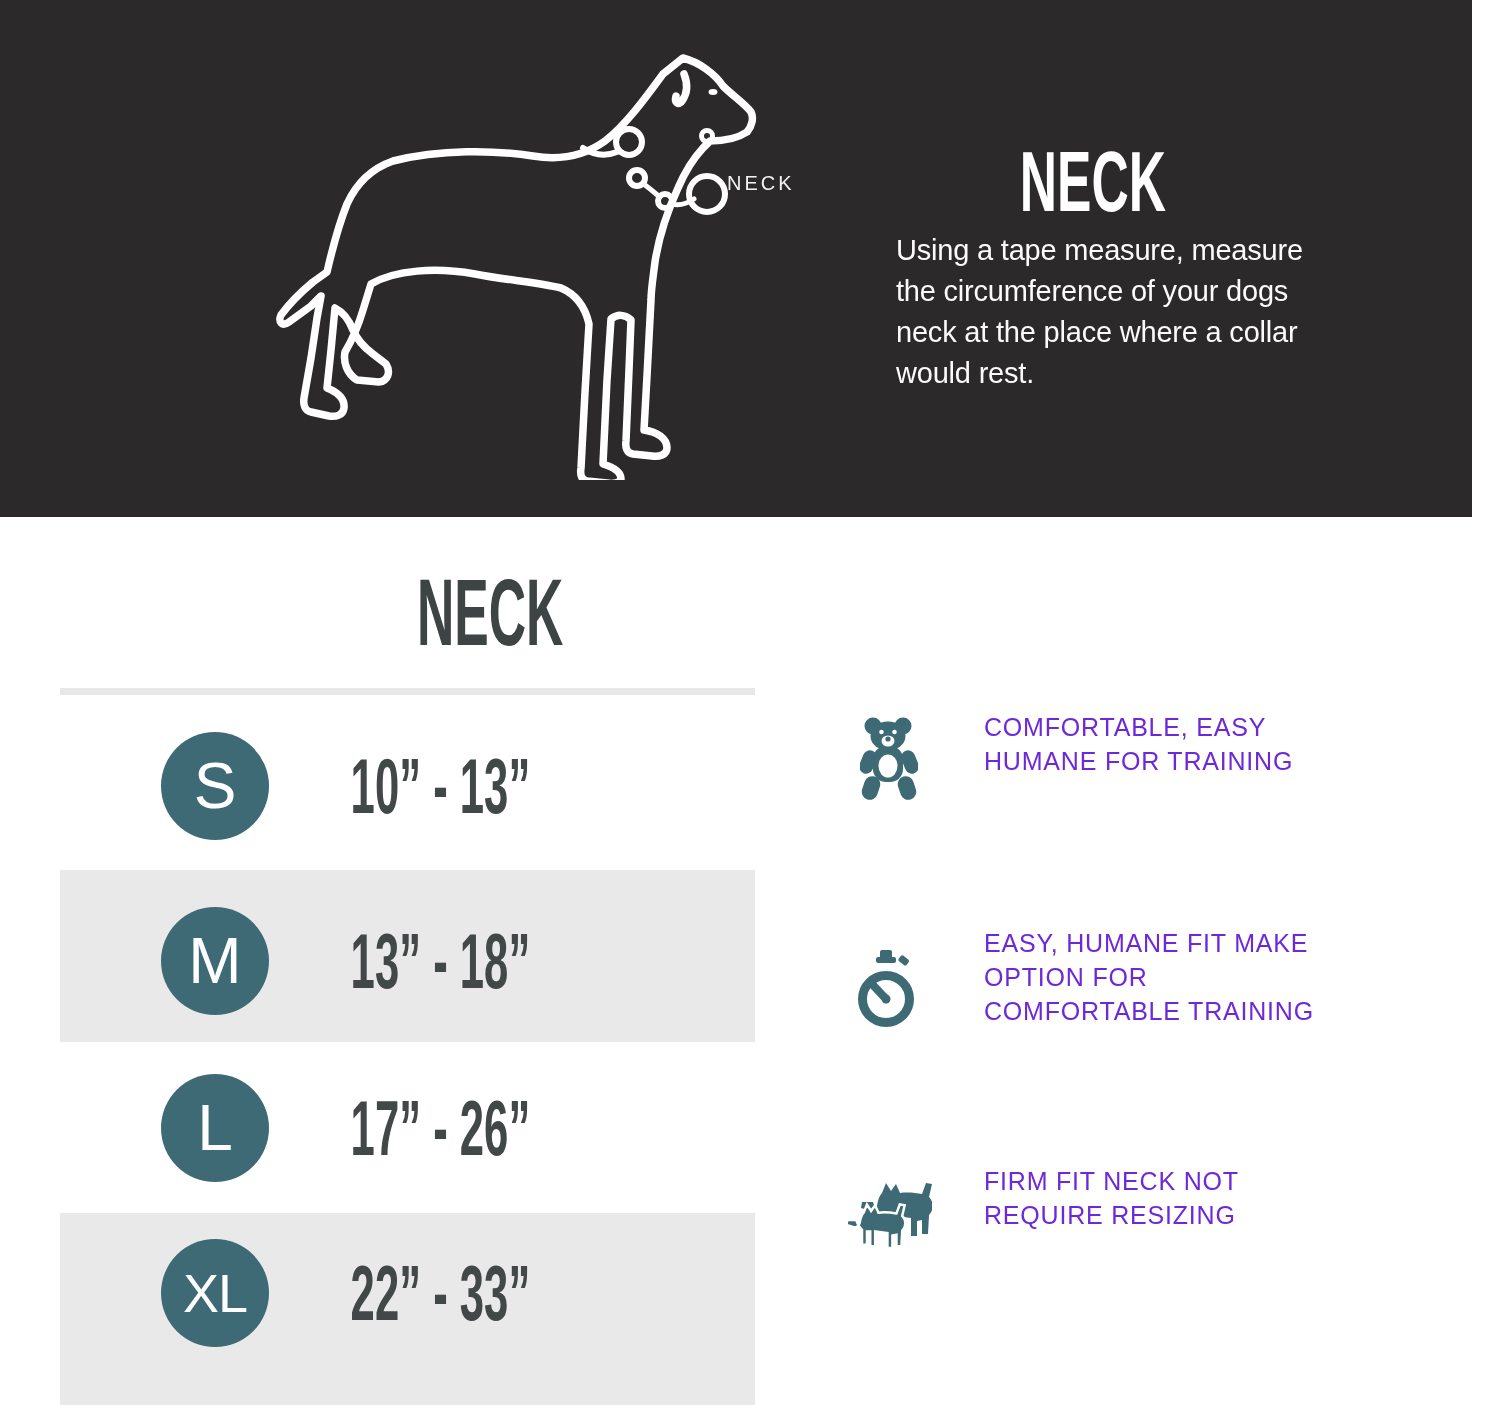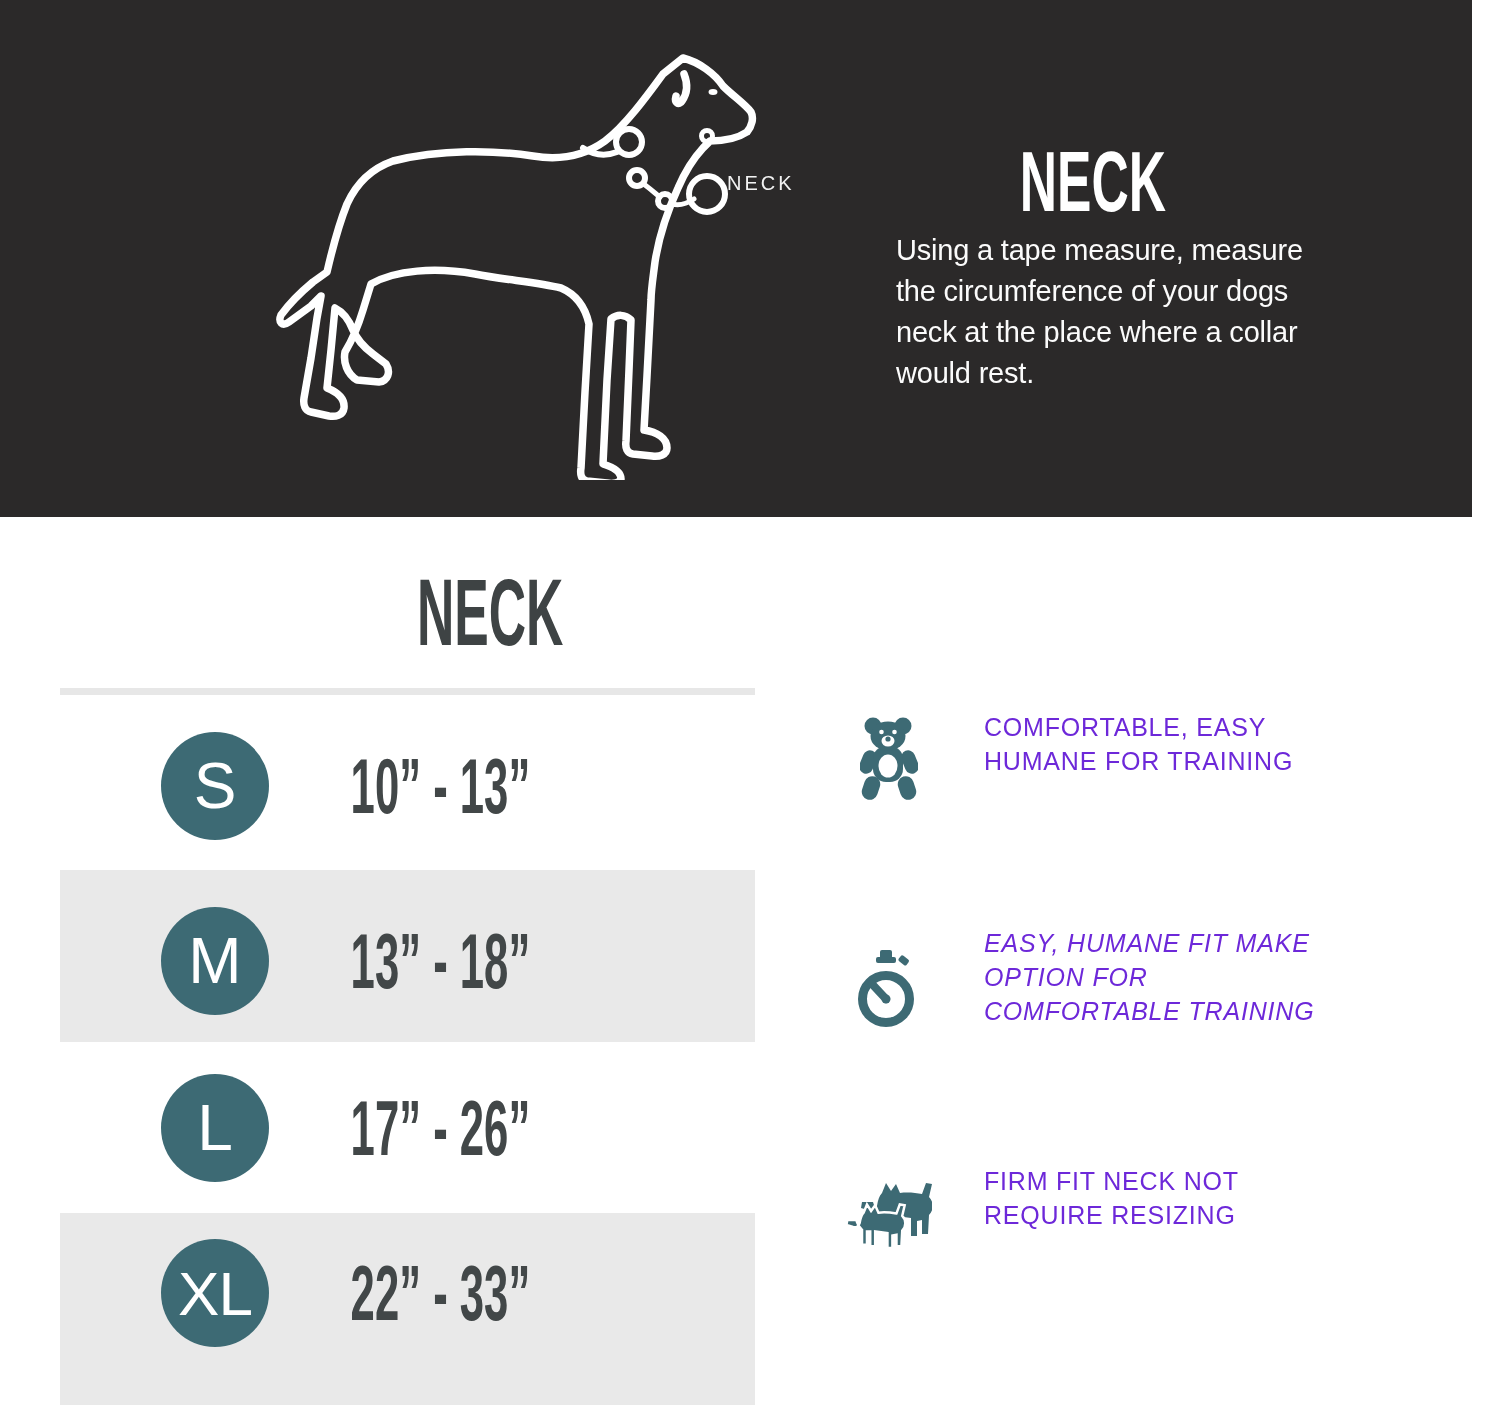--- a/index.html
+++ b/index.html
@@ -18,21 +18,21 @@
   .table-header{position:absolute;left:280px;top:566px;width:420px;text-align:center;
                 color:#3e4344;font-weight:700;font-size:94px;line-height:94px;}
   .table-header .condensed{transform:scaleX(0.55);}
   .divider{position:absolute;left:60px;top:688px;width:695px;height:7px;background:#e7e7e7;}
   .stripe{position:absolute;left:60px;width:695px;background:#e9e9e9;}
   .stripe.m{top:870px;height:172px;}
   .stripe.xl{top:1213px;height:192px;}
   .size-circle{position:absolute;left:161px;width:108px;height:108px;border-radius:50%;
                background:#3d6a74;color:#ffffff;display:flex;align-items:center;justify-content:center;
                font-size:64px;font-weight:400;}
-  .size-circle.xl-c{font-size:62px;letter-spacing:-1px;}
+  .size-circle.xl-c{font-size:54px;letter-spacing:-1px;}
   .size-value{position:absolute;left:280px;width:420px;text-align:left;line-height:108px;
               color:#424748;font-weight:700;font-size:78px;}
   .size-value .condensed{transform:scaleX(0.56);}
   
   .feature-icon{position:absolute;}
   .feature-text{position:absolute;left:964px;width:420px;color:#6d28d9;
                 font-size:25px;line-height:34px;letter-spacing:0.8px;font-weight:400;margin-left:20px;}
   .feature-text div{white-space:nowrap;}
 </style>
 </head>
@@ -188,21 +188,21 @@
   <svg class="feature-icon" style="left:858px;top:950px;width:58px;height:82px;" viewBox="0 0 58 82" aria-label="stopwatch-icon">
     <g fill="#3d6a74">
       <rect x="22" y="0" width="12" height="9" rx="2"></rect>
       <rect x="18" y="7" width="20" height="6" rx="2"></rect>
       <rect x="41" y="7" width="10" height="7" rx="2" transform="rotate(38 46 10)"></rect>
     </g>
     <circle cx="28" cy="49" r="23.5" fill="#ffffff" stroke="#3d6a74" stroke-width="9"></circle>
     <line x1="28" y1="49" x2="14" y2="34" stroke="#3d6a74" stroke-width="8" stroke-linecap="round"></line>
     <circle cx="28" cy="49" r="4.5" fill="#3d6a74"></circle>
   </svg>
-  <div class="feature-text" style="top:926px;font-style:italic;">
+  <div class="feature-text" style="top:926px;">
     <div>EASY, HUMANE FIT MAKE</div>
     <div>OPTION FOR</div>
     <div>COMFORTABLE TRAINING</div>
   </div>
 
   <svg class="feature-icon" style="left:844px;top:1178px;width:88px;height:78px;" viewBox="0 0 88 78" aria-label="dogs-icon">
     <defs>
       <path id="terrier" d="
         M 24 13 L 28 3 L 33 11 L 38 4 L 42 13
         C 50 12 58 13 64 14

